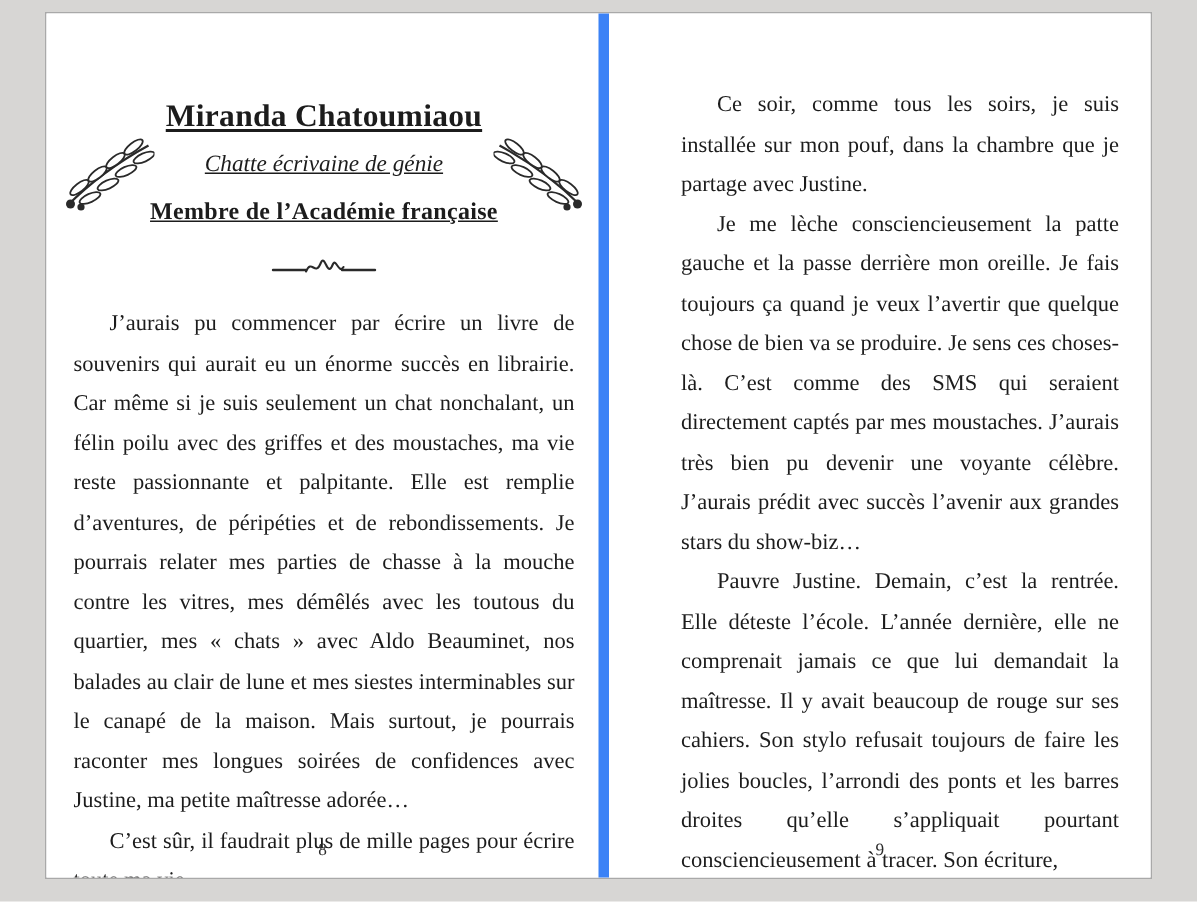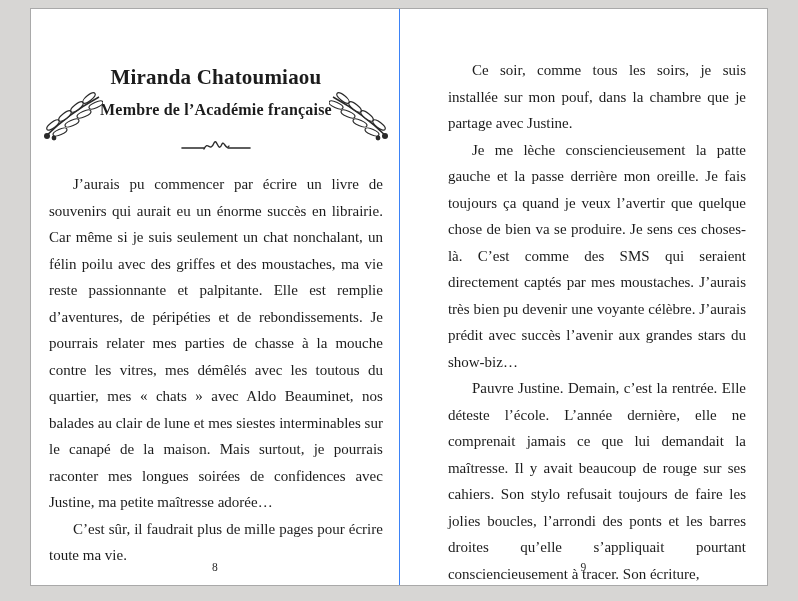--- a/index.html
+++ b/index.html
@@ -24,26 +24,27 @@
     display: flex;
   }
   .page {
     position: relative;
     width: 369px;
     height: 100%;
     overflow: hidden;
     background: #ffffff;
   }
   .page.left  { padding: 56px 16px 0 18px; }
-  .page.right { padding: 48px 21px 0 48px; border-left: 1px solid #3b82f6; }
+  .page.right { padding: 48px 21px 0 48px; border-left: 7px solid #3b82f6; }
 
   .chapter-header {
     position: relative;
     text-align: center;
     padding: 0 44px;
+    text-decoration: underline;
   }
   .title {
     font-size: 21px;
     font-weight: bold;
     letter-spacing: 0.2px;
     margin: 0 0 11px 0;
   }
   .subtitle {
     font-style: italic;
     font-size: 15.5px;
@@ -109,20 +110,21 @@
             <ellipse cx="55" cy="16" rx="7.5" ry="2.8" transform="rotate(-24 55 16)"></ellipse>
           </g>
           <g fill="#2a2a2a">
             <circle cx="6" cy="47" r="3"></circle>
             <circle cx="13" cy="49" r="2.4"></circle>
           </g>
         </svg>
       </span>
 
       <h1 class="title">Miranda Chatoumiaou</h1>
+      <div class="subtitle">Chatte écrivaine de génie</div>
       <div class="affiliation">Membre de l’Académie française</div>
 
       <span class="branch right-branch">
         <svg width="62" height="52" viewBox="0 0 62 52" xmlns="http://www.w3.org/2000/svg">
           <path d="M4,48 C18,34 36,20 58,8" fill="none" stroke="#2a2a2a" stroke-width="1.5"></path>
           <g fill="#ffffff" stroke="#2a2a2a" stroke-width="1.2">
             <ellipse cx="12" cy="36" rx="7.5" ry="2.8" transform="rotate(-38 12 36)"></ellipse>
             <ellipse cx="24" cy="27" rx="7.5" ry="2.8" transform="rotate(-38 24 27)"></ellipse>
             <ellipse cx="36" cy="18" rx="7.5" ry="2.8" transform="rotate(-38 36 18)"></ellipse>
             <ellipse cx="48" cy="9" rx="7.5" ry="2.8" transform="rotate(-38 48 9)"></ellipse>

